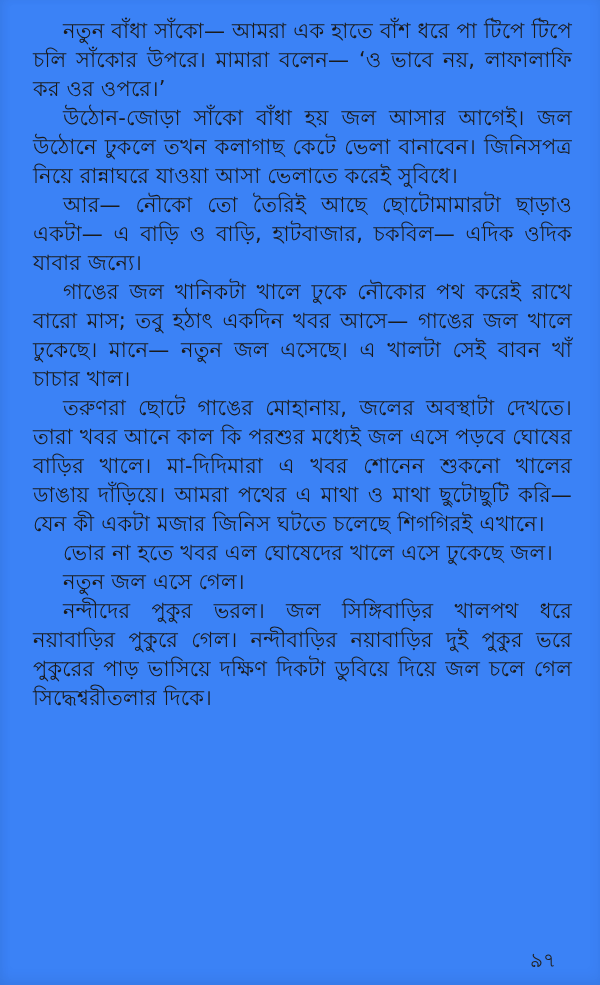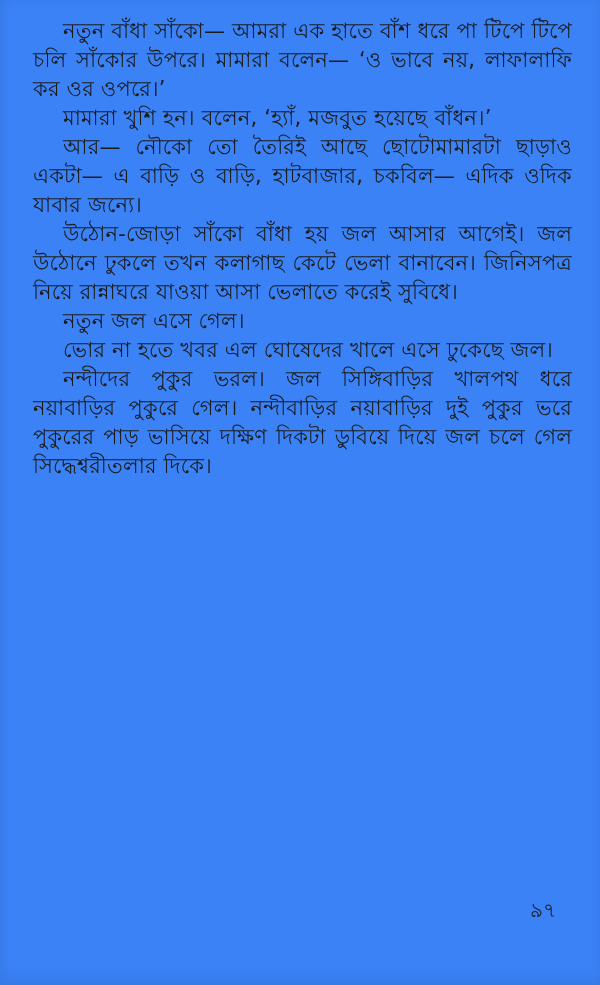--- a/index.html
+++ b/index.html
@@ -26,33 +26,34 @@
     text-align: justify;
     letter-spacing: 0.2px;
   }
   .text-block p {
     margin: 0;
     text-indent: 30px;
   }
   .page-number {
     position: absolute;
     right: 44px;
-    top: 897px;
+    top: 947px;
     font-size: 20px;
     line-height: 26px;
     color: #222;
   }
 </style>
 </head>
 <body>
 
 <div class="page">
   <div class="text-block">
     <p>নতুন বাঁধা সাঁকো— আমরা এক হাতে বাঁশ ধরে পা টিপে টিপে চলি সাঁকোর উপরে। মামারা বলেন— ‘ও ভাবে নয়, লাফালাফি কর ওর ওপরে।’</p>
-    <p>মামারা খুশি হন। বলেন, ‘হ্যাঁ, মজবুত হয়েছে বাঁধন।’</p>
+    <p>উঠোন-জোড়া সাঁকো বাঁধা হয় জল আসার আগেই। জল উঠোনে ঢুকলে তখন কলাগাছ কেটে ভেলা বানাবেন। জিনিসপত্র নিয়ে রান্নাঘরে যাওয়া আসা ভেলাতে করেই সুবিধে।</p>
     <p>আর— নৌকো তো তৈরিই আছে ছোটোমামারটা ছাড়াও একটা— এ বাড়ি ও বাড়ি, হাটবাজার, চকবিল— এদিক ওদিক যাবার জন্যে।</p>
-    <p>উঠোন-জোড়া সাঁকো বাঁধা হয় জল আসার আগেই। জল উঠোনে ঢুকলে তখন কলাগাছ কেটে ভেলা বানাবেন। জিনিসপত্র নিয়ে রান্নাঘরে যাওয়া আসা ভেলাতে করেই সুবিধে।</p>
+    <p>গাঙের জল খানিকটা খালে ঢুকে নৌকোর পথ করেই রাখে বারো মাস; তবু হঠাৎ একদিন খবর আসে— গাঙের জল খালে ঢুকেছে। মানে— নতুন জল এসেছে। এ খালটা সেই বাবন খাঁ চাচার খাল।</p>
+    <p>তরুণরা ছোটে গাঙের মোহানায়, জলের অবস্থাটা দেখতে। তারা খবর আনে কাল কি পরশুর মধ্যেই জল এসে পড়বে ঘোষের বাড়ির খালে। মা-দিদিমারা এ খবর শোনেন শুকনো খালের ডাঙায় দাঁড়িয়ে। আমরা পথের এ মাথা ও মাথা ছুটোছুটি করি—যেন কী একটা মজার জিনিস ঘটতে চলেছে শিগগিরই এখানে।</p>
+    <p>ভোর না হতে খবর এল ঘোষেদের খালে এসে ঢুকেছে জল।</p>
     <p>নতুন জল এসে গেল।</p>
-    <p>ভোর না হতে খবর এল ঘোষেদের খালে এসে ঢুকেছে জল।</p>
     <p>নন্দীদের পুকুর ভরল। জল সিঙ্গিবাড়ির খালপথ ধরে নয়াবাড়ির পুকুরে গেল। নন্দীবাড়ির নয়াবাড়ির দুই পুকুর ভরে পুকুরের পাড় ভাসিয়ে দক্ষিণ দিকটা ডুবিয়ে দিয়ে জল চলে গেল সিদ্ধেশ্বরীতলার দিকে।</p>
   </div>
   <div class="page-number">৯৭</div>
 </div>
 
 </body></html>

